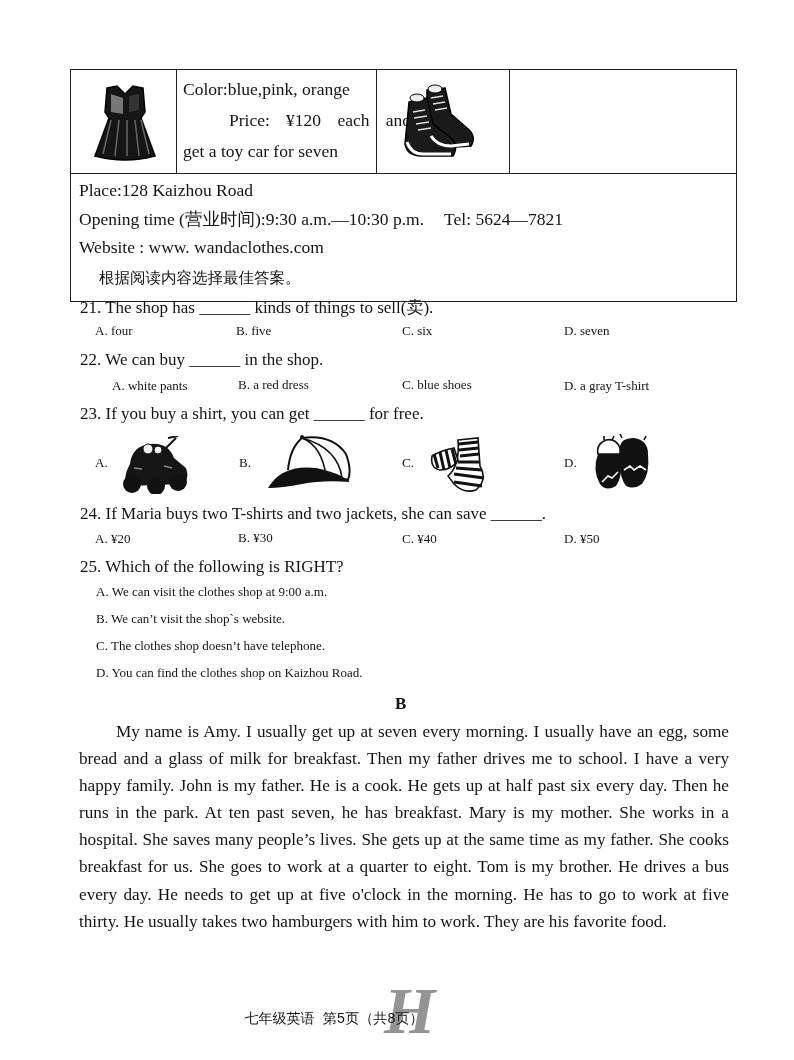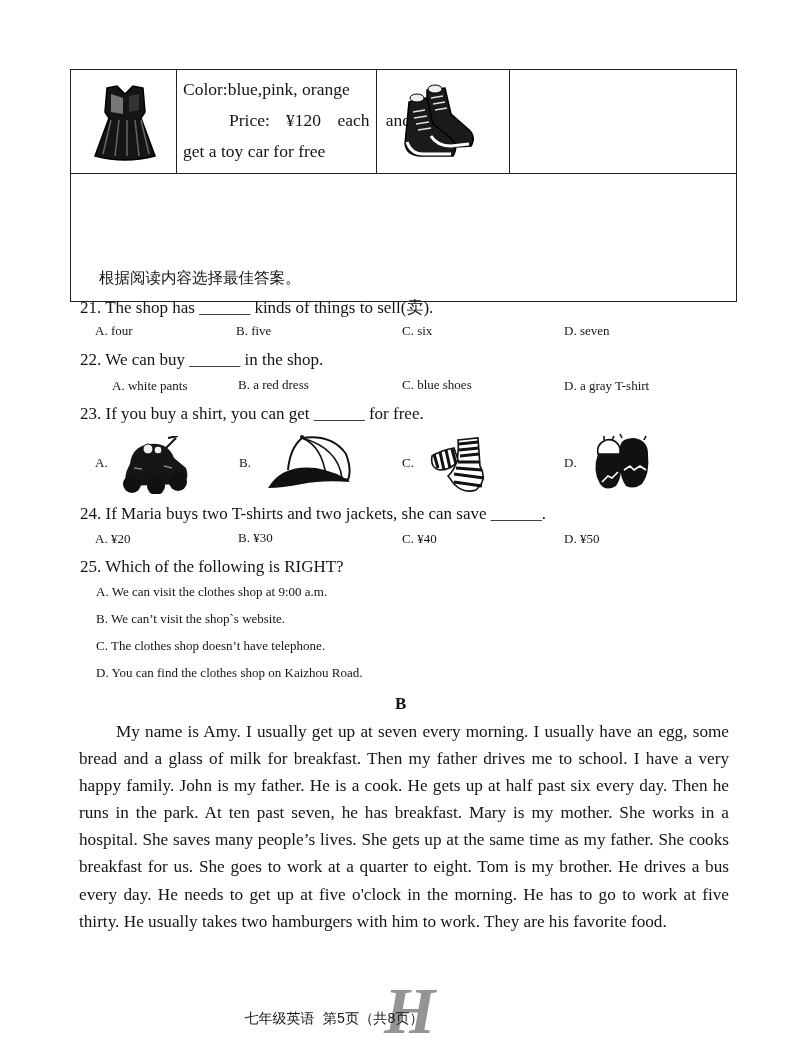--- a/index.html
+++ b/index.html
@@ -58,34 +58,39 @@
       <svg class="icon-img" style="left:18px;top:14px" width="72" height="78" viewBox="0 0 72 78">
         <path d="M18 4 L28 2 L36 10 L44 2 L54 4 L56 28 L52 34 L66 72 Q36 80 6 72 L20 34 L16 28 Z" fill="#151515" stroke="#000" stroke-width="1.5"></path>
         <path d="M22 10 L34 14 L34 30 L22 28 Z" fill="#777"></path>
         <path d="M40 12 L50 10 L50 26 L40 28 Z" fill="#333"></path>
         <path d="M22 36 L14 70 M30 36 L26 72 M38 36 L38 72 M46 36 L50 72 M52 36 L60 70" stroke="#666" stroke-width="1.5"></path>
       </svg>
     </div>
     <div class="cell txt1">
       <span class="line">Color:blue,pink, orange</span>
       <span class="line justify">Price:  ¥120  each  and</span>
-      <span class="line">get a toy car for free</span>
+      <span class="line">get a toy car for seven</span>
     </div>
     <div class="cell img2">
       <svg class="icon-img" style="left:24px;top:14px" width="80" height="76" viewBox="0 0 80 76">
         <path d="M26 6 L44 4 L50 30 L66 44 Q76 52 70 62 L40 64 Q30 66 26 56 Z" fill="#1a1a1a" stroke="#000" stroke-width="1.5"></path>
         <path d="M8 18 L26 14 L32 40 L50 54 Q58 62 52 72 L20 72 Q6 72 4 60 Z" fill="#1a1a1a" stroke="#000" stroke-width="1.5"></path>
         <path d="M6 58 Q10 70 22 70 L50 70" stroke="#fff" stroke-width="3" fill="none"></path>
         <path d="M30 52 Q36 62 50 62 L68 60" stroke="#fff" stroke-width="3" fill="none"></path>
         <path d="M12 28 L24 26 M13 34 L26 32 M15 40 L28 38 M17 46 L30 44" stroke="#ddd" stroke-width="1.6"></path>
         <path d="M30 14 L42 12 M32 20 L44 18 M34 26 L46 24" stroke="#ddd" stroke-width="1.6"></path>
         <ellipse cx="16" cy="14" rx="7" ry="4" fill="#eee" stroke="#000"></ellipse>
         <ellipse cx="34" cy="5" rx="7" ry="4" fill="#eee" stroke="#000"></ellipse>
       </svg>
     </div>
+  </div>
+  <div class="ad-row2">
+    <span class="line">Place:128 Kaizhou Road</span>
+    <span class="line"><span>Opening time (营业时间):9:30 a.m.—10:30 p.m.</span><span class="tel">Tel: 5624—7821</span></span>
+    <span class="line">Website : www. wandaclothes.com</span>
   </div>
 </div>
 
 <div class="q-line instruction" style="left:99px;top:268px">根据阅读内容选择最佳答案。</div>
 
 <div class="q-line" style="left:80px;top:296px">21. The shop has ______ kinds of things to sell(卖).</div>
 <div class="opt" style="left:95px;top:323px">A. four</div>
 <div class="opt" style="left:236px;top:323px">B. five</div>
 <div class="opt" style="left:402px;top:323px">C. six</div>
 <div class="opt" style="left:564px;top:323px">D. seven</div>

